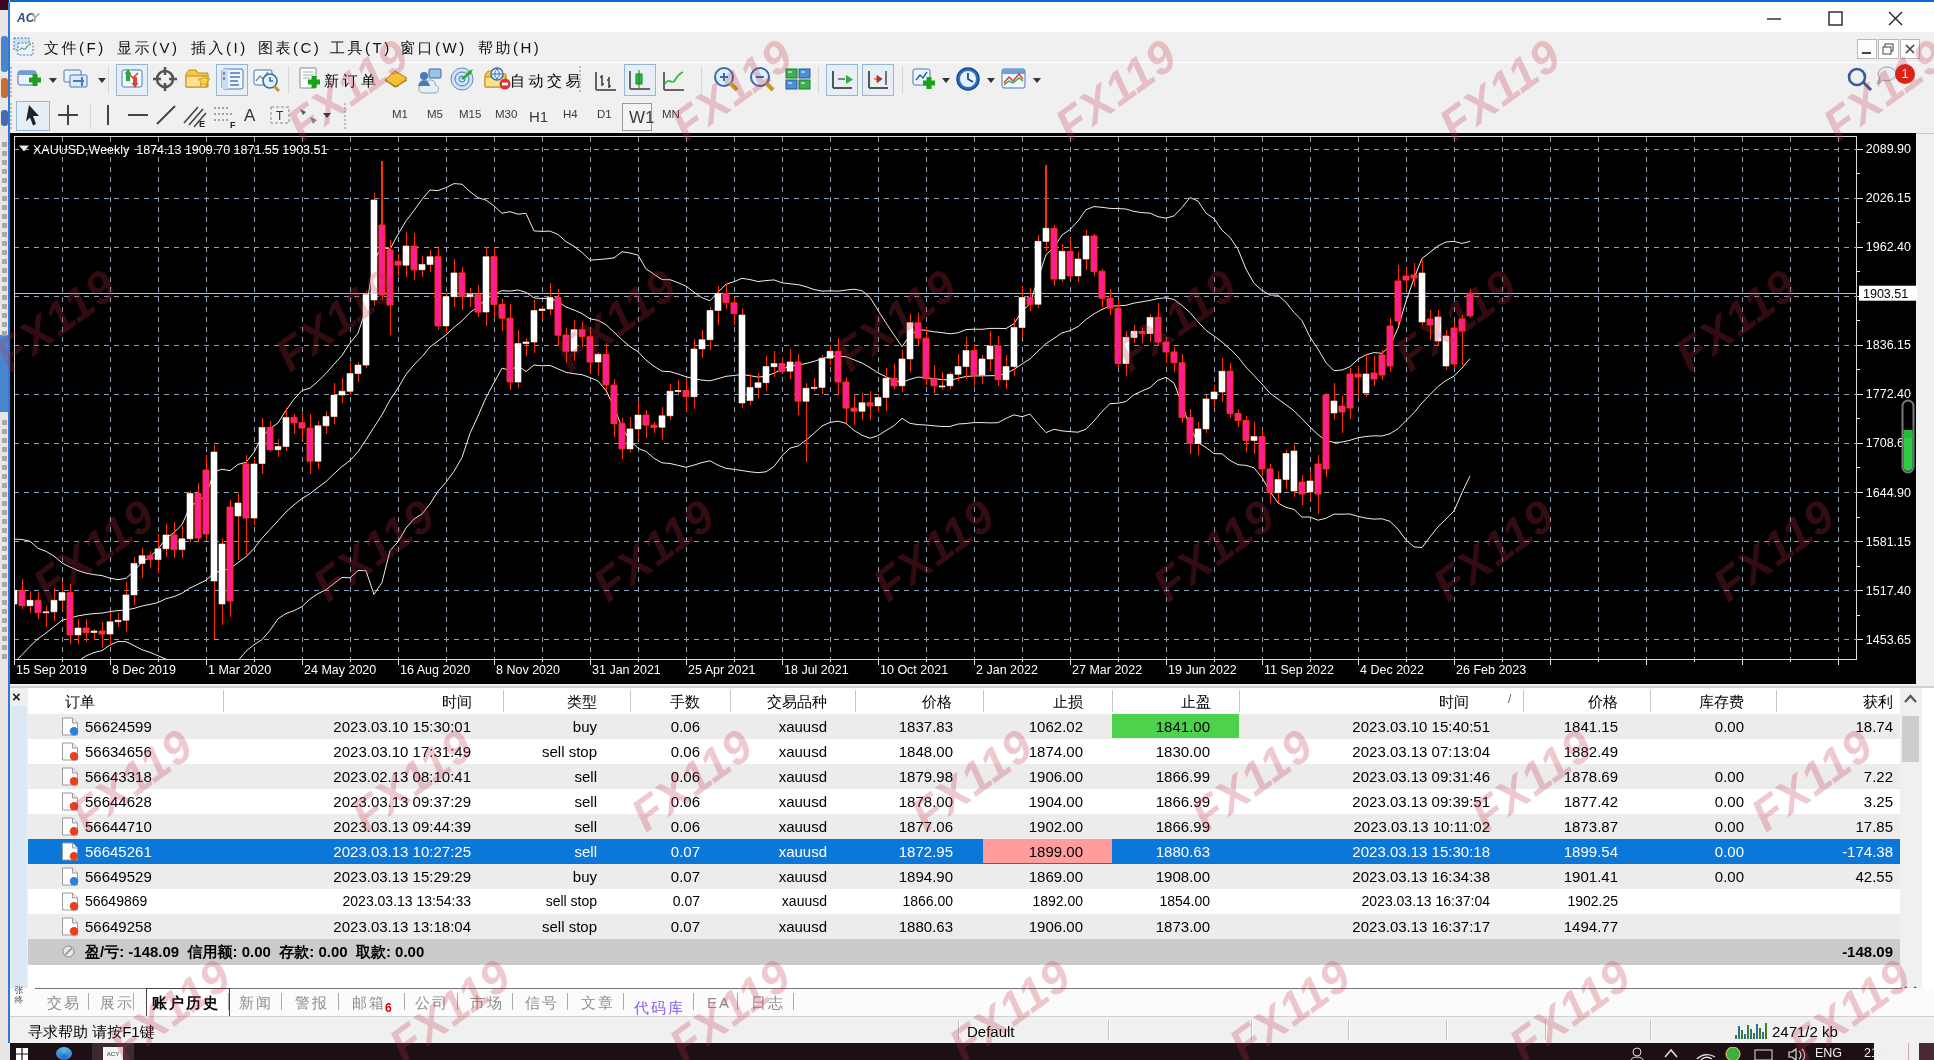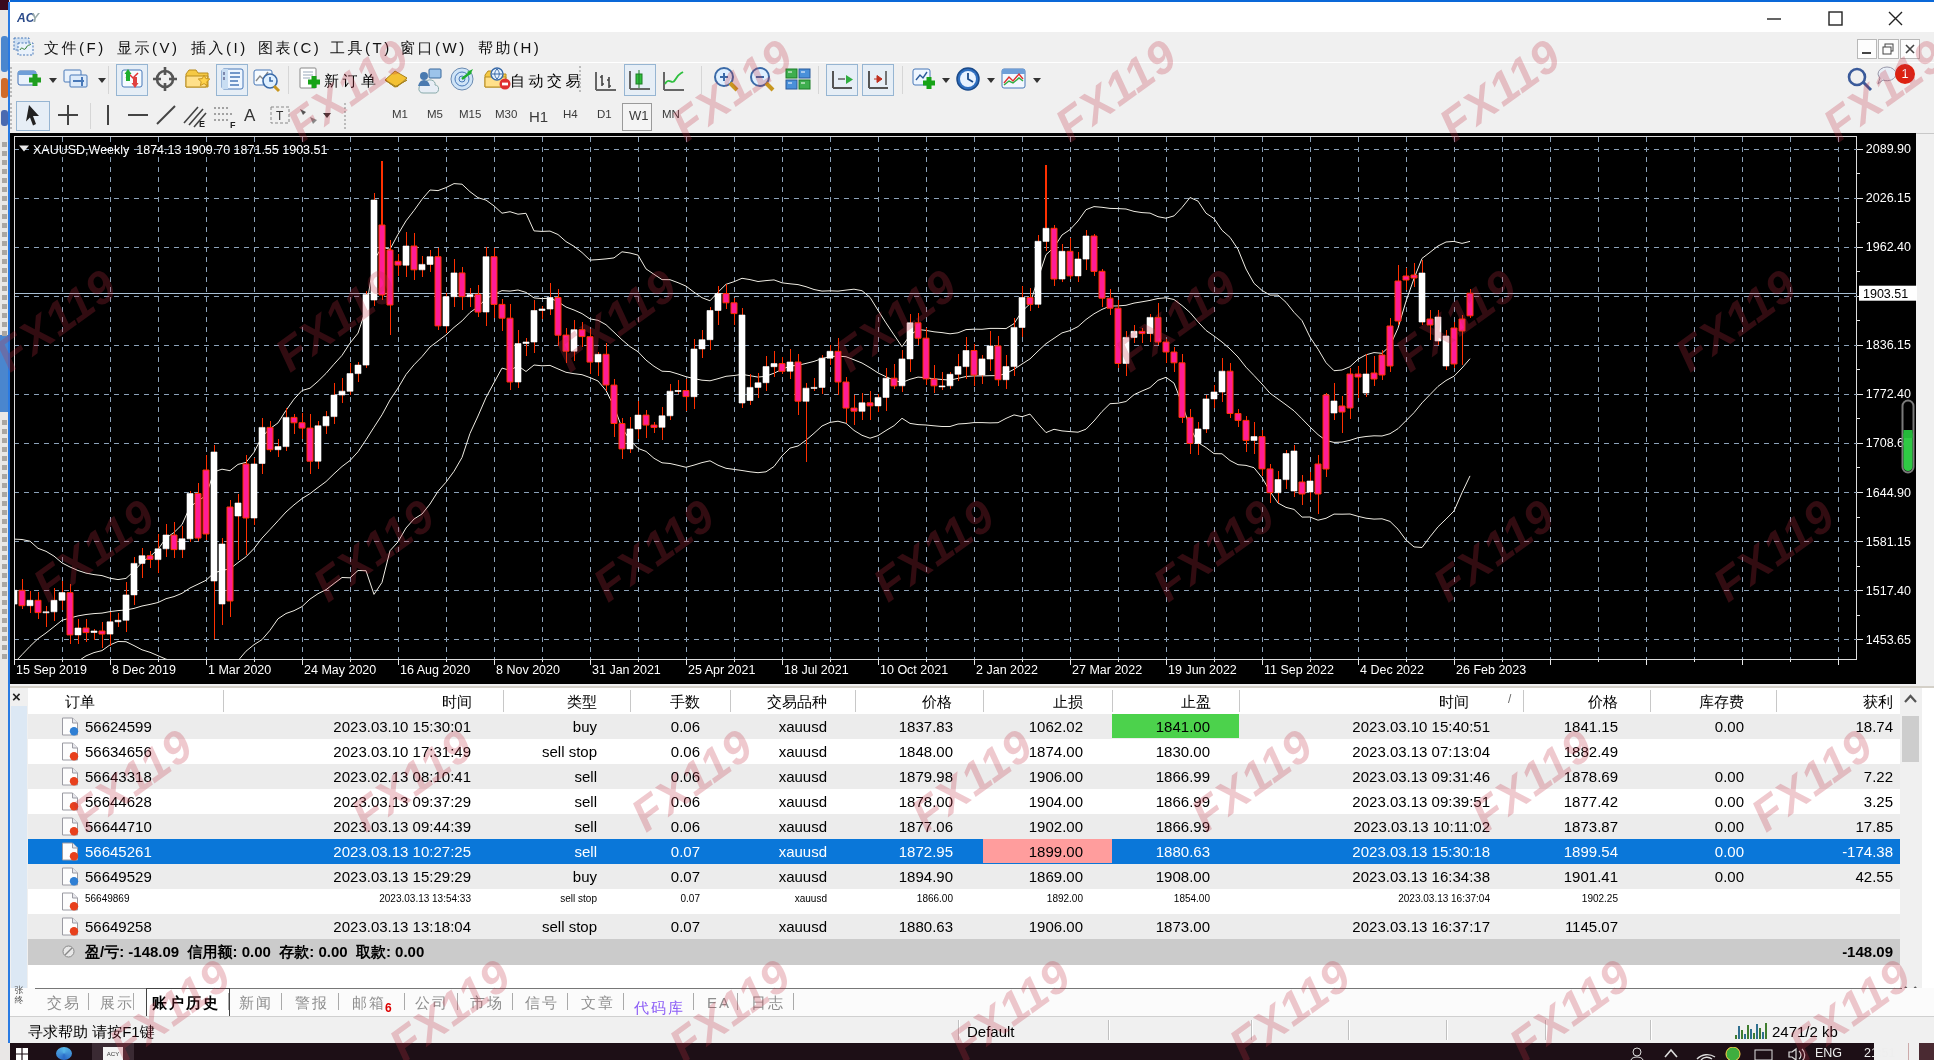--- a/index.html
+++ b/index.html
@@ -253,21 +253,21 @@
   </svg>
 <div style="position:absolute;left:344px;top:103px;width:3px;height:26px;background-image:repeating-linear-gradient(#bbb 0 2px,transparent 2px 4px);background-size:2px 100%;background-repeat:no-repeat"></div>
 <span style="position:absolute;left:392px;top:108px;font-size:11.5px;color:#3a3a3a">M1</span>
 <span style="position:absolute;left:427px;top:108px;font-size:11.5px;color:#3a3a3a">M5</span>
 <span style="position:absolute;left:459px;top:108px;font-size:11.5px;color:#3a3a3a">M15</span>
 <span style="position:absolute;left:495px;top:108px;font-size:11.5px;color:#3a3a3a">M30</span>
 <span style="position:absolute;left:529px;top:108px;font-size:15px;color:#3a3a3a">H1</span>
 <span style="position:absolute;left:563px;top:108px;font-size:11.5px;color:#3a3a3a">H4</span>
 <span style="position:absolute;left:597px;top:108px;font-size:11.5px;color:#3a3a3a">D1</span>
 <div style="position:absolute;left:622px;top:103px;width:28px;height:26px;border:1px solid #9a9a9a;background:#f4f4f4"></div>
-<span style="position:absolute;left:629px;top:108px;font-size:13px;color:#3a3a3a">W1</span>
+<span style="position:absolute;left:629px;top:108px;font-size:17px;color:#3a3a3a">W1</span>
 <span style="position:absolute;left:662px;top:108px;font-size:11.5px;color:#3a3a3a">MN</span>
 <svg width="1934" height="553" style="position:absolute;left:0;top:133px">
 <rect x="9" y="0" width="1907" height="551" fill="#000"></rect>
 <rect x="14.5" y="3.5" width="1842" height="523" fill="none" stroke="#dcdcdc" stroke-width="1"></rect>
 <g clip-path="url(#pc)">
 <defs>
         <clipPath id="pc">
           <rect x="15" y="4" width="1842" height="522"></rect>
         </clipPath>
       </defs>
@@ -480,21 +480,21 @@
       <span style="position:absolute;right:1202px;top:4px;white-space:nowrap">0.07</span>
       <span style="position:absolute;right:1075px;top:4px;white-space:nowrap">xauusd</span>
       <span style="position:absolute;right:949px;top:4px;white-space:nowrap">1894.90</span>
       <span style="position:absolute;right:819px;top:4px;white-space:nowrap">1869.00</span>
       <span style="position:absolute;right:692px;top:4px;white-space:nowrap">1908.00</span>
       <span style="position:absolute;right:412px;top:4px;white-space:nowrap">2023.03.13 16:34:38</span>
       <span style="position:absolute;right:284px;top:4px;white-space:nowrap">1901.41</span>
       <span style="position:absolute;right:158px;top:4px;white-space:nowrap">0.00</span>
       <span style="position:absolute;right:9px;top:4px;white-space:nowrap">42.55</span>
     </div>
-<div style="position:absolute;left:28px;top:203px;width:1874px;height:30px;background:#ffffff;color:#000;font-size:10px">
+<div style="position:absolute;left:28px;top:203px;width:1874px;height:30px;background:#ffffff;color:#000;font-size:14px">
       <svg style="position:absolute;left:33px;top:3px" width="18" height="19" viewBox="0 0 18 19">
         <path d="M1.5 1h10l5 5v12h-15z" fill="#fdfdfd" stroke="#9a9aa2"></path>
         <path d="M11.5 1v5h5" fill="#e8e8ee" stroke="#9a9aa2"></path>
         <circle cx="13" cy="14.2" r="4.2" fill="#e8401c"></circle>
       </svg>
       <span style="position:absolute;left:57px;top:4px">56649869</span>
       <span style="position:absolute;right:1431px;top:4px;white-space:nowrap">2023.03.13 13:54:33</span>
       <span style="position:absolute;right:1305px;top:4px;white-space:nowrap">sell stop</span>
       <span style="position:absolute;right:1202px;top:4px;white-space:nowrap">0.07</span>
       <span style="position:absolute;right:1075px;top:4px;white-space:nowrap">xauusd</span>
@@ -512,21 +512,21 @@
       </svg>
       <span style="position:absolute;left:57px;top:4px">56649258</span>
       <span style="position:absolute;right:1431px;top:4px;white-space:nowrap">2023.03.13 13:18:04</span>
       <span style="position:absolute;right:1305px;top:4px;white-space:nowrap">sell stop</span>
       <span style="position:absolute;right:1202px;top:4px;white-space:nowrap">0.07</span>
       <span style="position:absolute;right:1075px;top:4px;white-space:nowrap">xauusd</span>
       <span style="position:absolute;right:949px;top:4px;white-space:nowrap">1880.63</span>
       <span style="position:absolute;right:819px;top:4px;white-space:nowrap">1906.00</span>
       <span style="position:absolute;right:692px;top:4px;white-space:nowrap">1873.00</span>
       <span style="position:absolute;right:412px;top:4px;white-space:nowrap">2023.03.13 16:37:17</span>
-      <span style="position:absolute;right:284px;top:4px;white-space:nowrap">1145.07</span>
+      <span style="position:absolute;right:284px;top:4px;white-space:nowrap">1494.77</span>
     </div>
  <div style="position:absolute;left:28px;top:253px;width:1874px;height:26px;background:#cbcbcb;font-size:15px;font-weight:bold;color:#000">
    <svg style="position:absolute;left:34px;top:6px" width="13" height="13" viewBox="0 0 13 13">
         <circle cx="6.5" cy="6.5" r="5.5" fill="#e8e8e8" stroke="#888"></circle>
         <path d="M3 10L10 3" stroke="#888" stroke-width="1.4"></path>
       </svg>
    <span style="position:absolute;left:57px;top:4px">盈/亏: -148.09&nbsp;&nbsp;信用额: 0.00&nbsp;&nbsp;存款: 0.00&nbsp;&nbsp;取款: 0.00</span>
    <span style="position:absolute;right:9px;top:4px;white-space:nowrap">-148.09</span>
  </div>
  <div style="position:absolute;left:1900px;top:2px;width:22px;height:314px;background:#f0f0f0">

